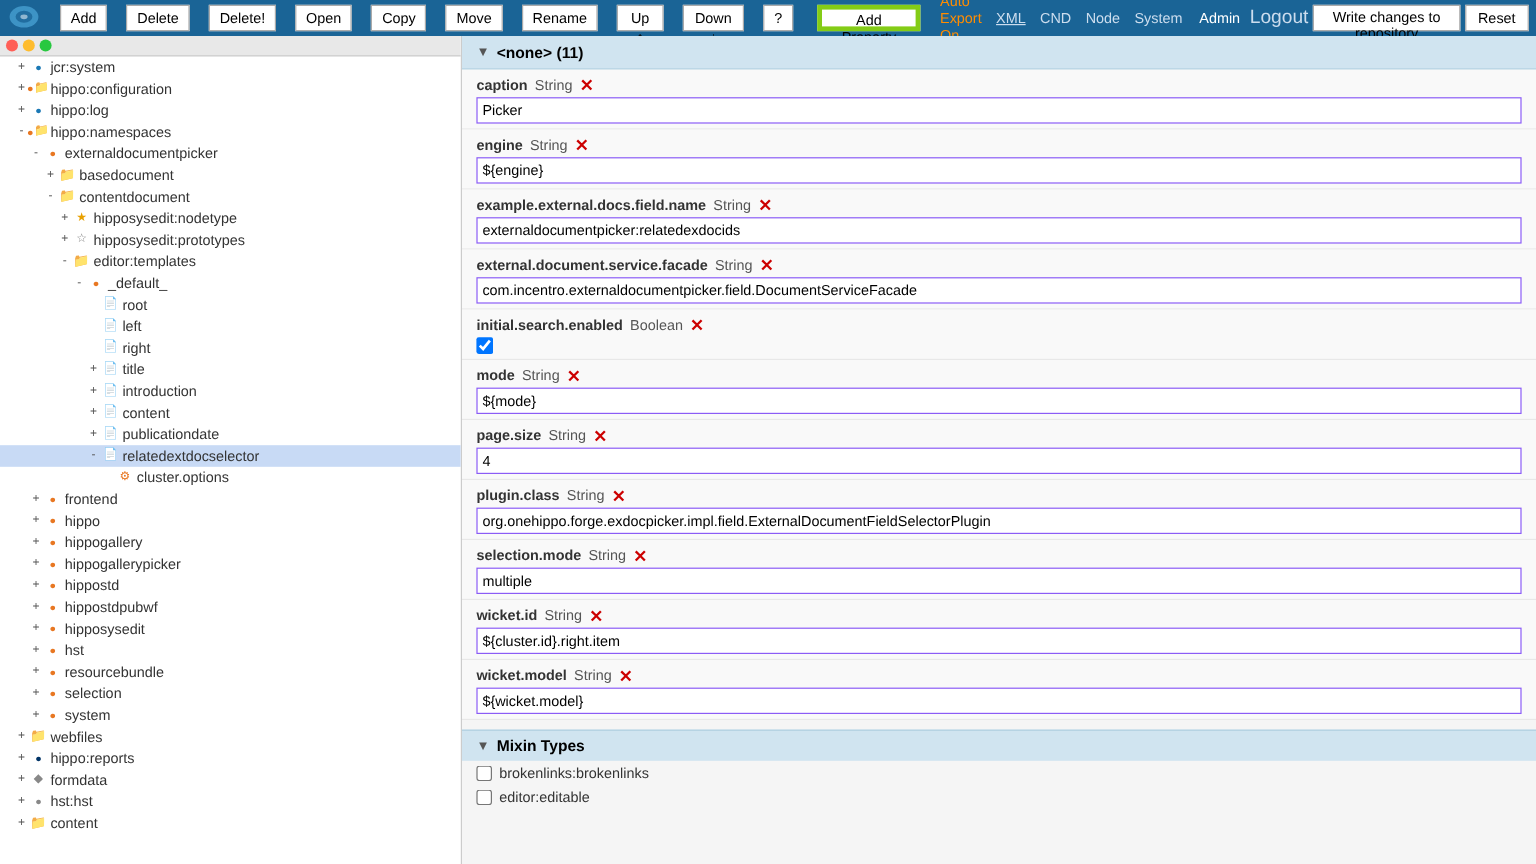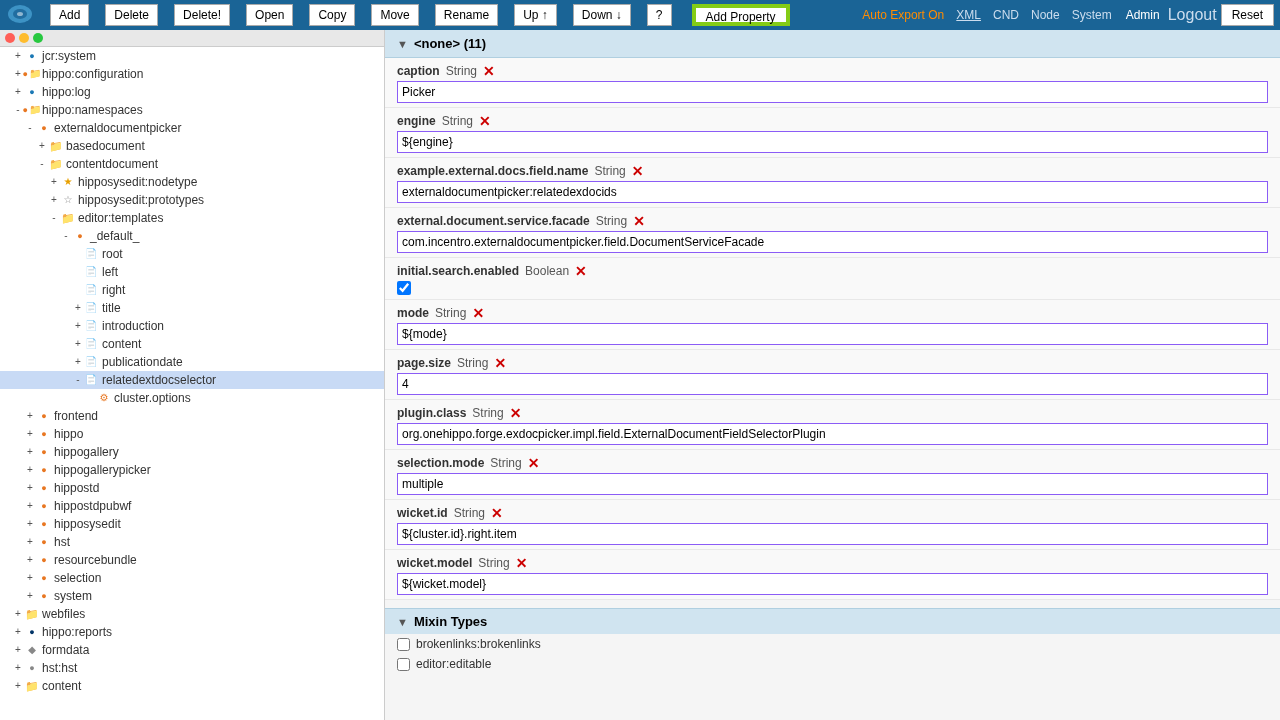--- a/index.html
+++ b/index.html
@@ -251,20 +251,21 @@
   <div class="top-right-actions">
     <span class="nav-links">
       <span style="color:#ff8c00; cursor:pointer;">Auto Export On</span>
       <span style="color:#cde; cursor:pointer;text-decoration:underline;">XML</span>
       <span style="color:#cde; cursor:pointer;">CND</span>
       <span style="color:#cde; cursor:pointer;">Node</span>
       <span style="color:#cde; cursor:pointer;">System</span>
     </span>
     <span class="admin-text">Admin</span>
     <a class="logout-link">Logout</a>
+    <button class="btn-write">Write changes to repository</button>
     <button class="btn-reset">Reset</button>
   </div>
 </div>
 
 <div class="main-layout">
 
   <div class="left-panel">
     <div class="window-controls">
       <span class="win-btn win-close"></span>
       <span class="win-btn win-min"></span>

